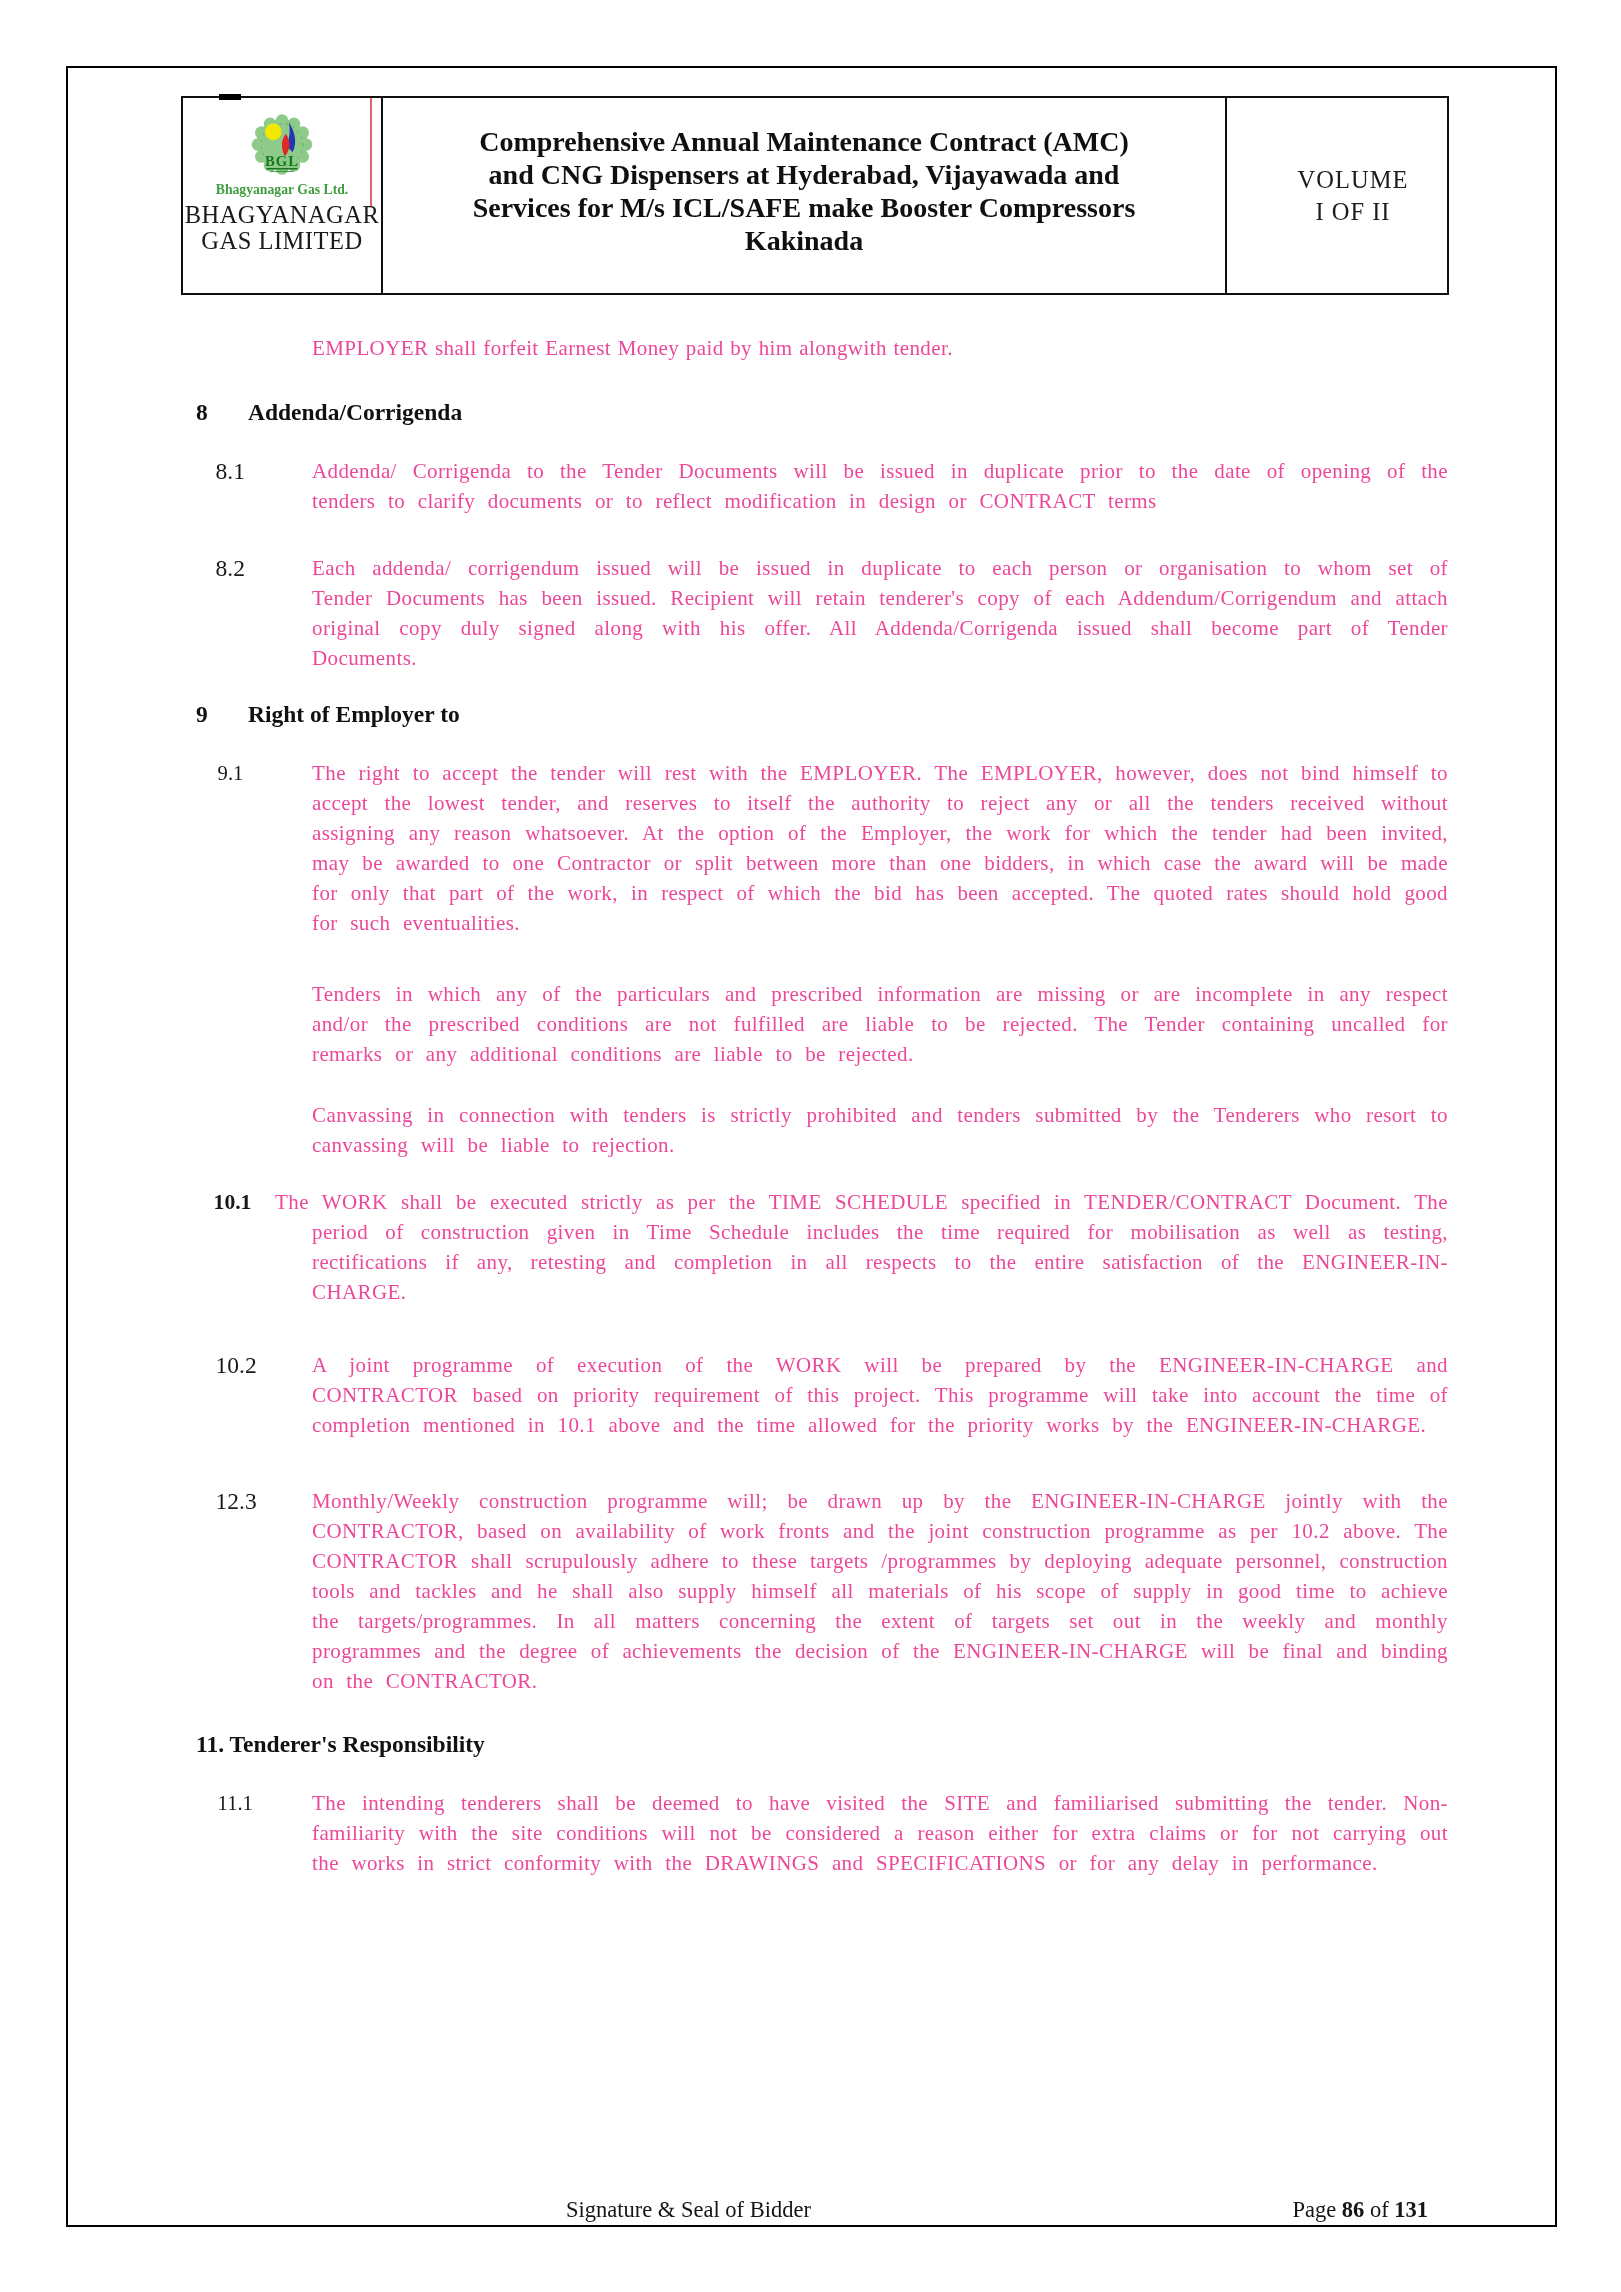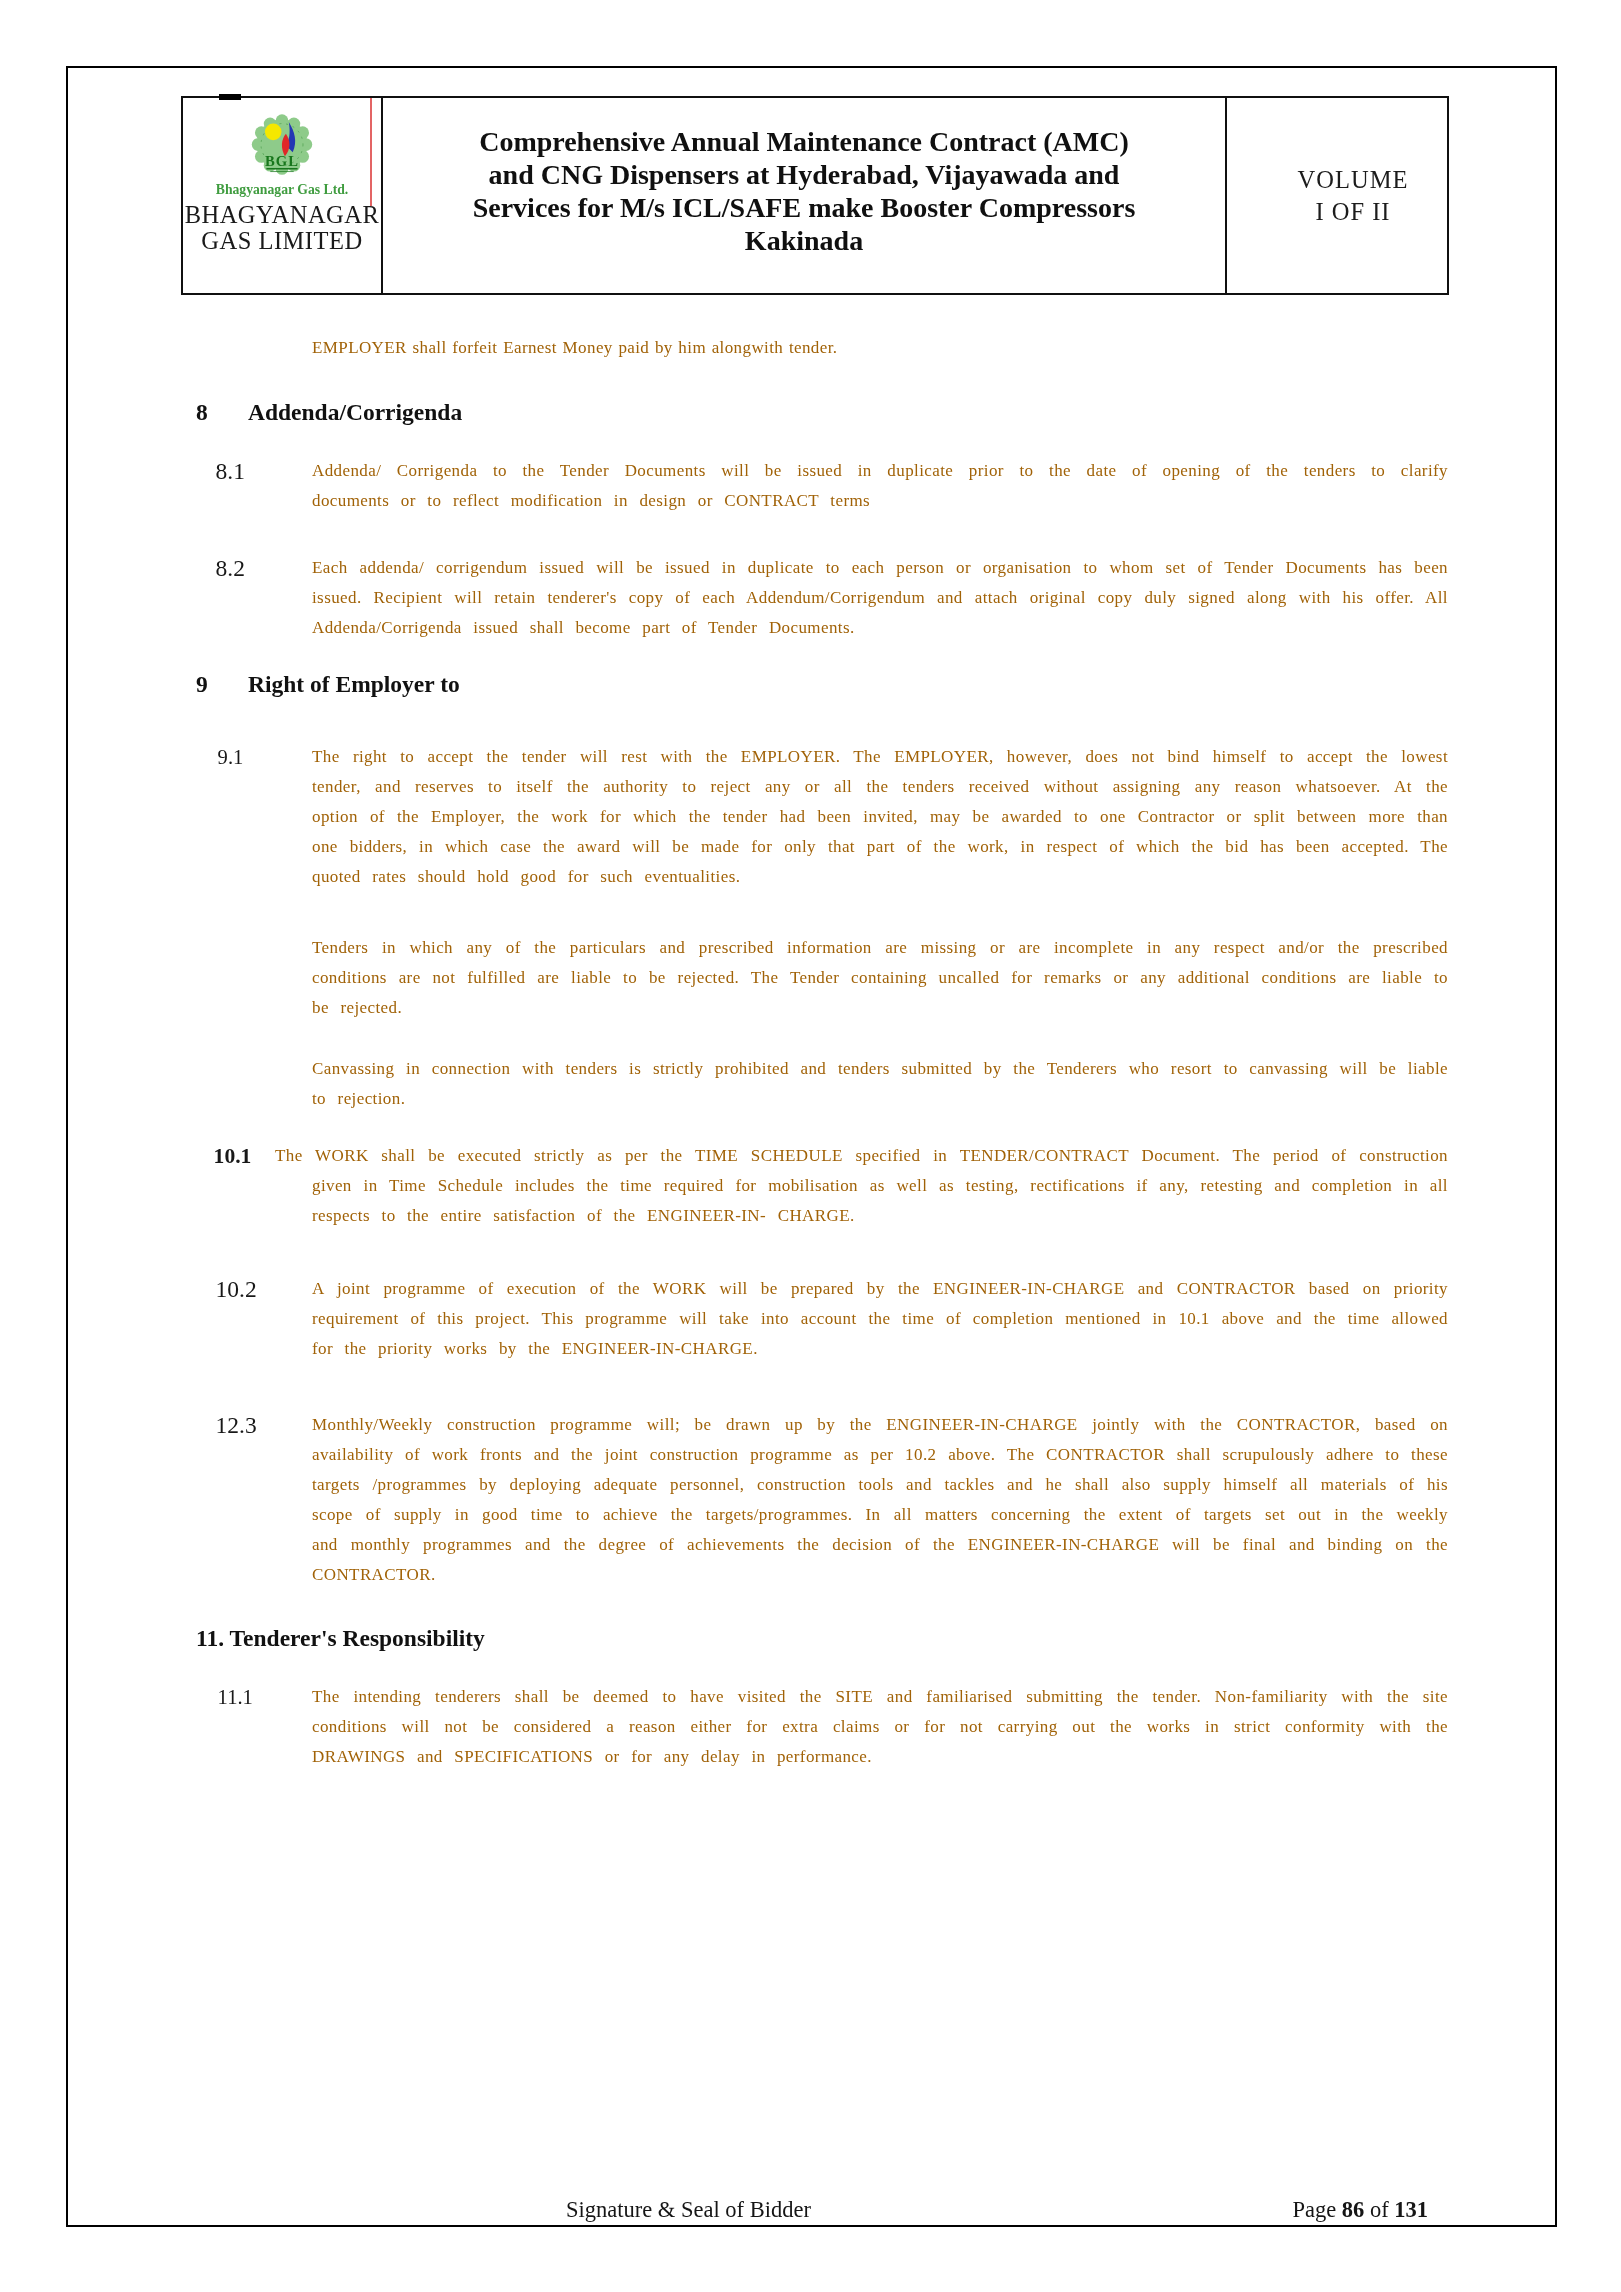--- a/index.html
+++ b/index.html
@@ -35,22 +35,22 @@
     width:188px; display:flex; flex-direction:column; justify-content:center;
     align-items:center; font-size:24.5px; line-height:32px; letter-spacing:1px; color:#1c1c1c;padding-left:32px;
   }
   
   .content { position:absolute; left:196px; top:333px; width:1252px; }
   .clause { display:grid; grid-template-columns:116px 1fr; }
   .clause .num { padding-left:19.6px; font-size:23.5px; line-height:30px; color:#181818; }
   .clause .num-sm { padding-left:21.6px; font-size:20.6px; }
   .clause .num-101 { padding-left:17.6px; font-size:21.6px; font-weight:bold; }
   .clause .txt {
-    font-size:17px; line-height:30px; text-align:justify;
-    letter-spacing:0.4px; word-spacing:6.9px; color:#a16207;
+    font-size:21px; line-height:30px; text-align:justify;
+    letter-spacing:0.4px; word-spacing:6.9px; color:#ec4899;
   }
   .clause .intro-line { word-spacing:1px; }
   .txt-101 { text-indent:-37px; }
   .heading { display:grid; grid-template-columns:52px 1fr; font-weight:bold; font-size:23.5px; line-height:29px; color:#111; }
   .heading-inline { font-weight:bold; font-size:23.5px; line-height:29px; color:#111; }
   
   .footer-signature { position:absolute; left:566px; top:2197px; font-size:22.5px; color:#151515; }
   .footer-page { position:absolute; right:193px; top:2197px; font-size:22.5px; color:#151515; }
   .footer-page .b { font-weight:bold; }
 </style>
@@ -126,21 +126,21 @@
     <div class="clause" style="margin-top:37px">
       <div class="num">8.2</div>
       <div class="txt">Each addenda/ corrigendum issued will be issued in duplicate to each person or organisation to whom set of Tender Documents has been issued. Recipient will retain tenderer's copy of each Addendum/Corrigendum and attach original copy duly signed along with his offer. All Addenda/Corrigenda issued shall become part of Tender Documents.</div>
     </div>
 
     <div class="heading" style="margin-top:26.5px">
       <div>9</div>
       <div>Right of Employer to</div>
     </div>
 
-    <div class="clause" style="margin-top:43px">
+    <div class="clause" style="margin-top:29px">
       <div class="num num-sm">9.1</div>
       <div class="txt">The right to accept the tender will rest with the EMPLOYER. The EMPLOYER, however, does not bind himself to accept the lowest tender, and reserves to itself the authority to reject any or all the tenders received without assigning any reason whatsoever. At the option of the Employer, the work for which the tender had been invited, may be awarded to one Contractor or split between more than one bidders, in which case the award will be made for only that part of the work, in respect of which the bid has been accepted. The quoted rates should hold good for such eventualities.</div>
     </div>
 
     <div class="clause" style="margin-top:41px">
       <div class="num"></div>
       <div class="txt">Tenders in which any of the particulars and prescribed information are missing or are incomplete in any respect and/or the prescribed conditions are not fulfilled are liable to be rejected. The Tender containing uncalled for remarks or any additional conditions are liable to be rejected.</div>
     </div>
 
     <div class="clause" style="margin-top:31px">

